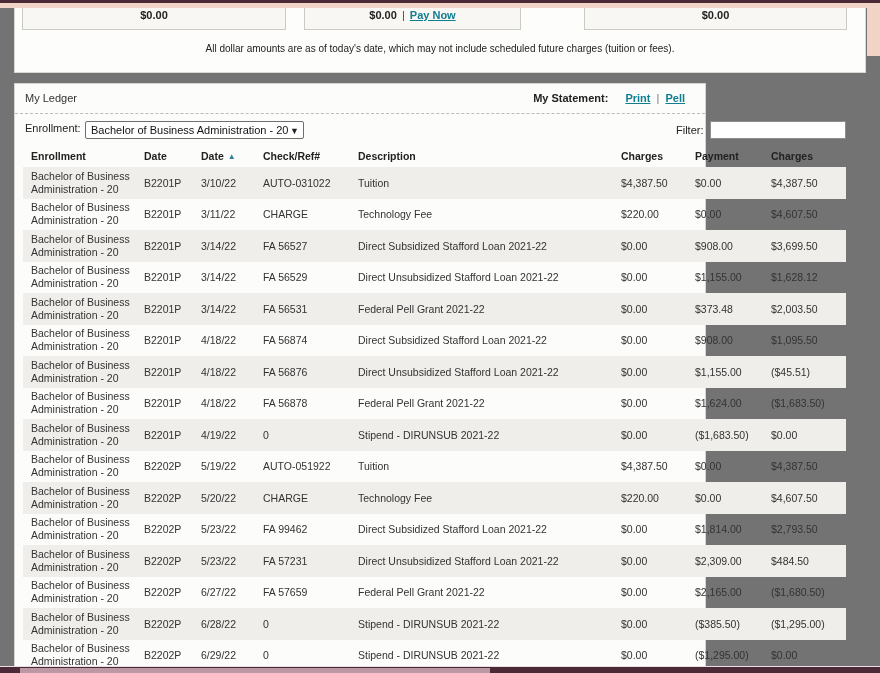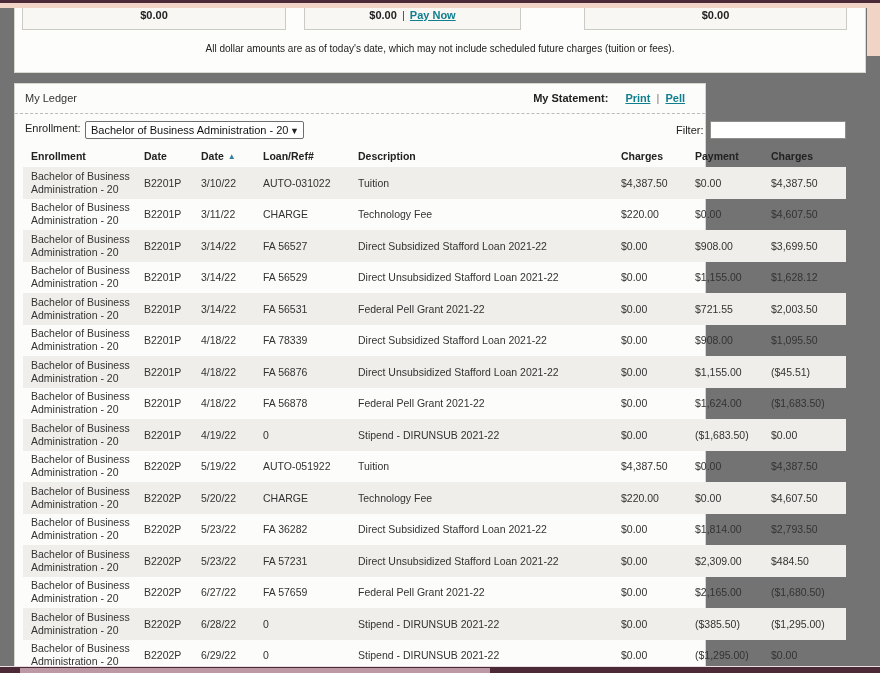--- a/index.html
+++ b/index.html
@@ -124,21 +124,21 @@
           <col class="c-desc">
             <col class="c-chg">
             <col class="c-pay">
             <col class="c-bal">
         </colgroup>
         <thead>
           <tr>
             <th>Enrollment</th>
             <th>Date</th>
             <th><span>Date</span><span class="sort-arrow">▲</span></th>
-            <th>Loan/Ref#</th>
+            <th>Check/Ref#</th>
             <th>Description</th>
             <th>Charges</th>
             <th>Payment</th>
             <th>Charges</th>
           </tr>
         </thead>
         <tbody>
             <tr class="stripe">
               <td>Bachelor of Business Administration - 20</td>
               <td>B2201P</td>
@@ -179,28 +179,28 @@
               <td>$1,155.00</td>
               <td>$1,628.12</td>
             </tr>
             <tr class="stripe">
               <td>Bachelor of Business Administration - 20</td>
               <td>B2201P</td>
               <td>3/14/22</td>
               <td>FA 56531</td>
               <td>Federal Pell Grant 2021-22</td>
               <td>$0.00</td>
-              <td>$721.55</td>
+              <td>$373.48</td>
               <td>$2,003.50</td>
             </tr>
             <tr>
               <td>Bachelor of Business Administration - 20</td>
               <td>B2201P</td>
               <td>4/18/22</td>
-              <td>FA 78339</td>
+              <td>FA 56874</td>
               <td>Direct Subsidized Stafford Loan 2021-22</td>
               <td>$0.00</td>
               <td>$908.00</td>
               <td>$1,095.50</td>
             </tr>
             <tr class="stripe">
               <td>Bachelor of Business Administration - 20</td>
               <td>B2201P</td>
               <td>4/18/22</td>
               <td>FA 56876</td>
@@ -246,21 +246,21 @@
               <td>CHARGE</td>
               <td>Technology Fee</td>
               <td>$220.00</td>
               <td>$0.00</td>
               <td>$4,607.50</td>
             </tr>
             <tr>
               <td>Bachelor of Business Administration - 20</td>
               <td>B2202P</td>
               <td>5/23/22</td>
-              <td>FA 36282</td>
+              <td>FA 99462</td>
               <td>Direct Subsidized Stafford Loan 2021-22</td>
               <td>$0.00</td>
               <td>$1,814.00</td>
               <td>$2,793.50</td>
             </tr>
             <tr class="stripe">
               <td>Bachelor of Business Administration - 20</td>
               <td>B2202P</td>
               <td>5/23/22</td>
               <td>FA 57231</td>

